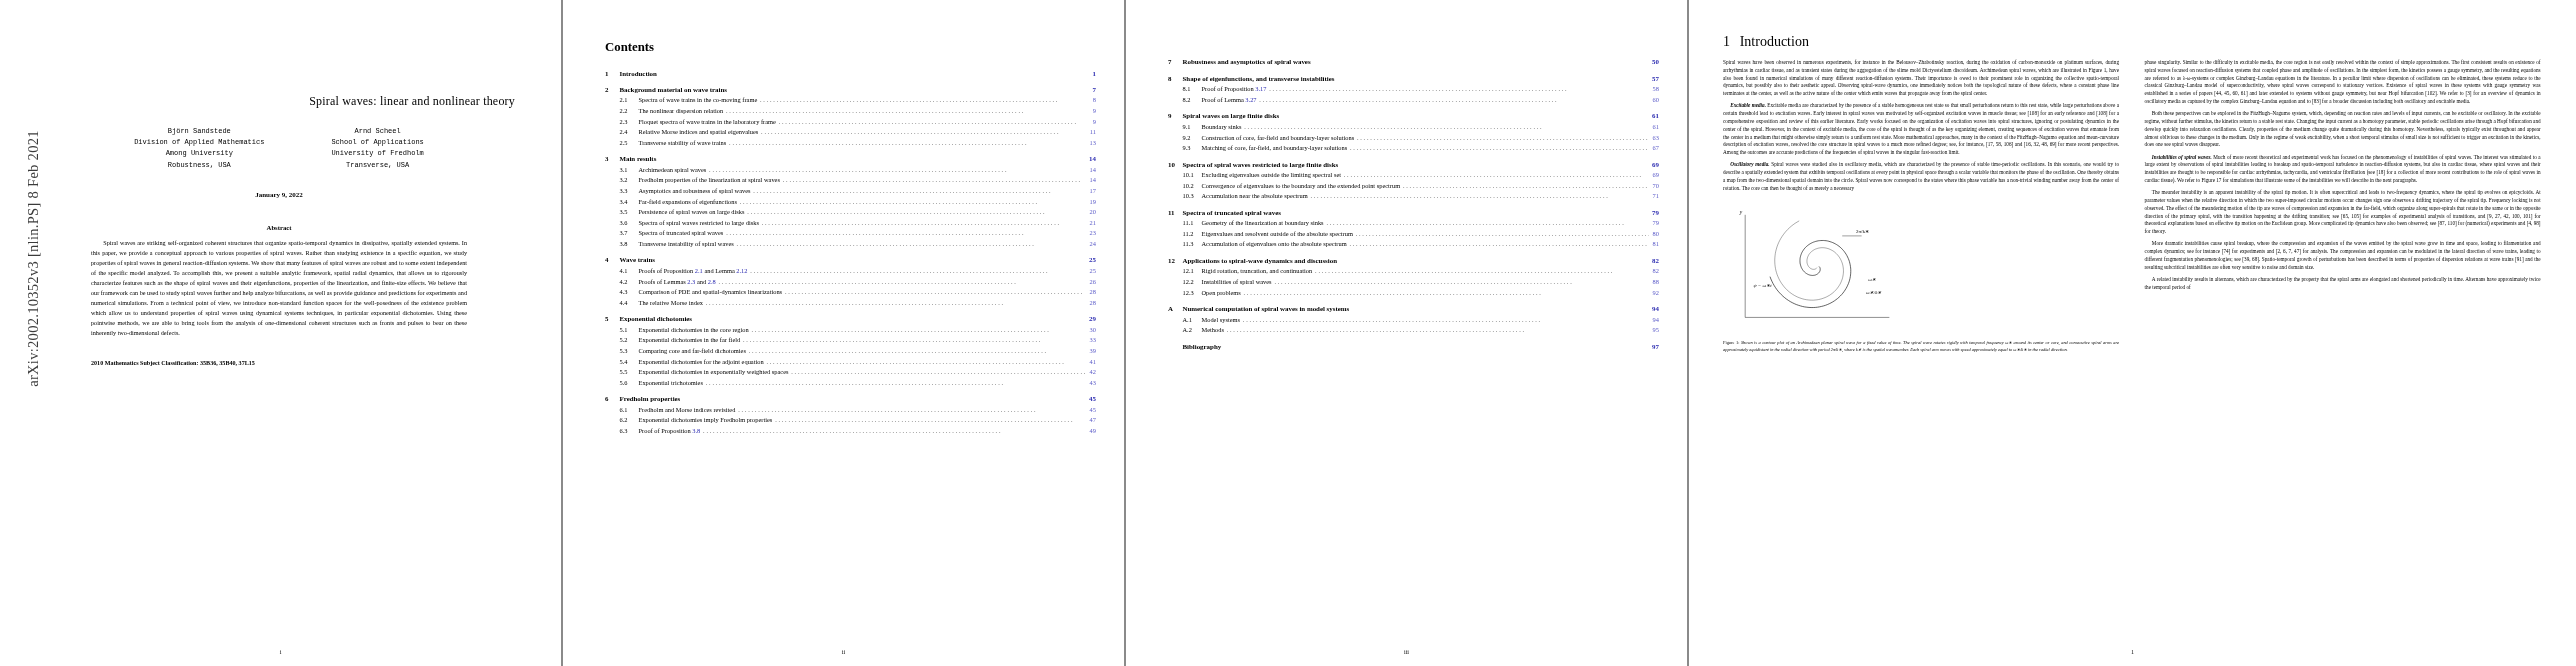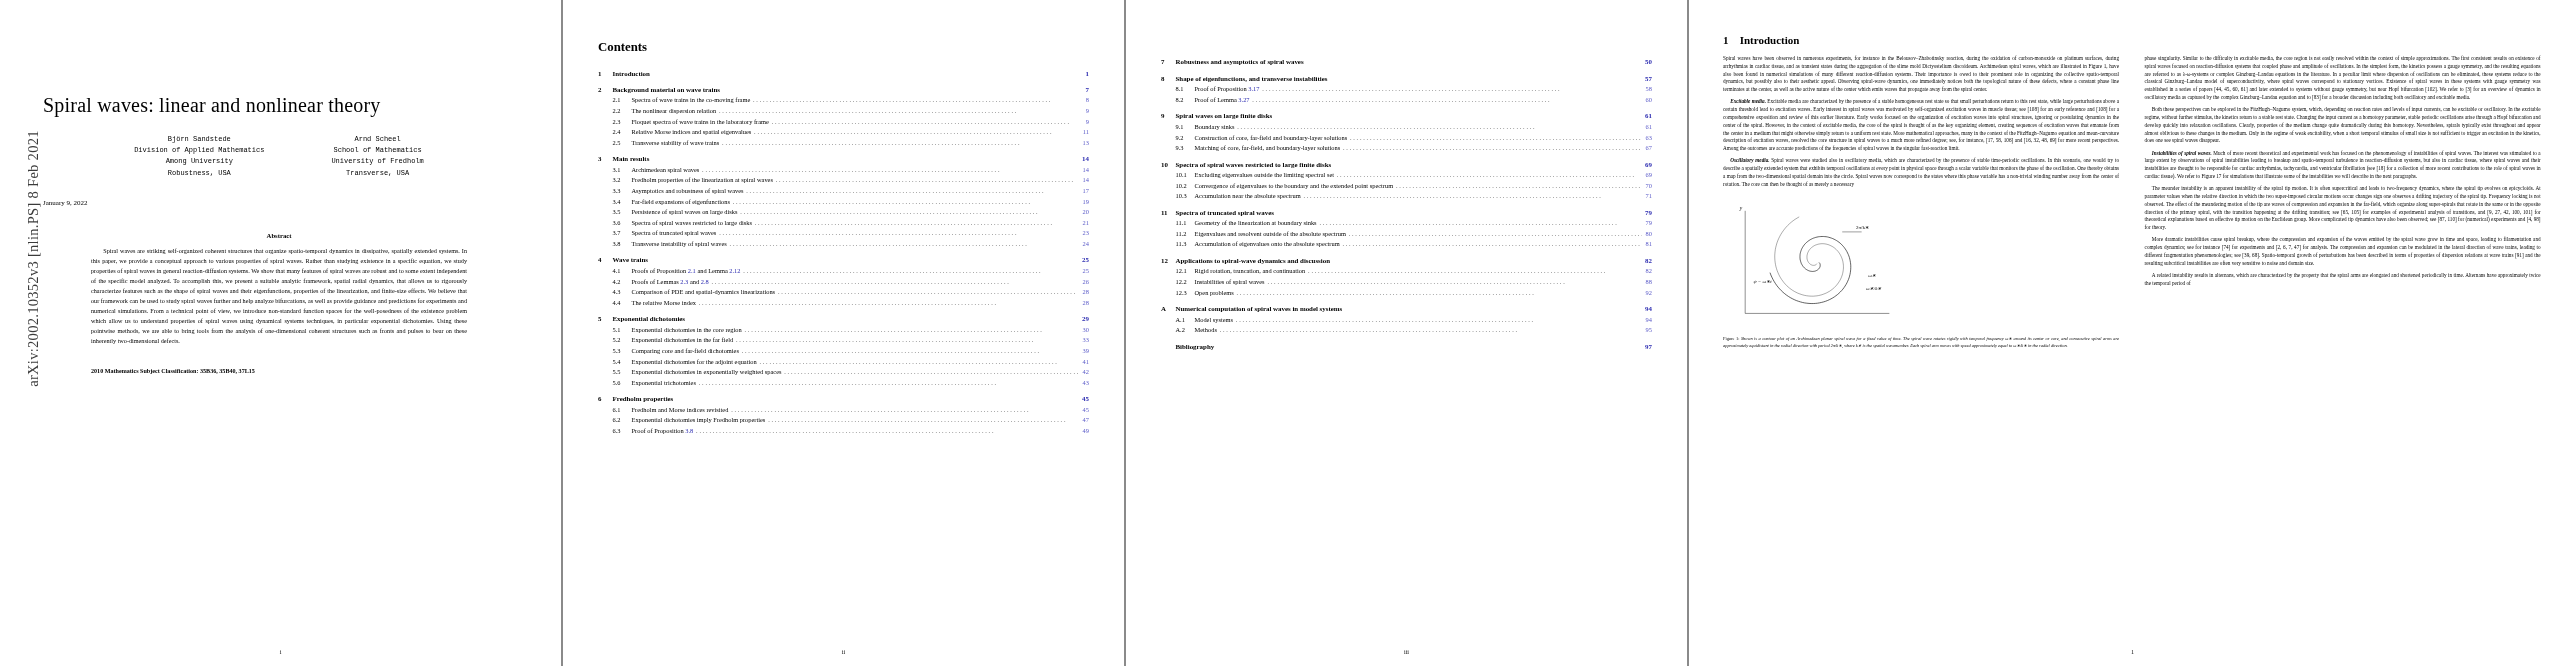--- a/index.html
+++ b/index.html
@@ -14,50 +14,50 @@
   
   .arxiv-stamp{
     position:absolute;left:-139px;top:250px;width:345px;
     transform:rotate(-90deg);transform-origin:center center;
     font-family:"Liberation Serif",serif;font-size:14.5px;color:#3b3b3b;
     letter-spacing:0.3px;text-align:center;white-space:nowrap;
   }
 
   
   .p1-body{position:absolute;left:43px;top:0;width:472px;height:667px;}
-  .title{margin-top:94px;text-align:left;font-size:20px;font-weight:400;letter-spacing:0.2px;}
+  .title{margin-top:94px;text-align:right;font-size:12px;font-weight:400;letter-spacing:0.2px;}
   .authors{display:flex;justify-content:center;gap:67px;margin-top:16.7px;font-family:Liberation Mono, monospace;}
   .author-col{text-align:center;font-size:7px;line-height:1.62;}
-  .date{text-align:left;font-size:7px;margin-top:20px;}
+  .date{text-align:center;font-size:7px;margin-top:20px;font-weight:bold;}
   .abs-head{text-align:center;font-size:6.7px;font-weight:bold;margin-top:24.5px;}
   .abs-body{margin:7.8px 48px 0 48px;font-size:6.2px;line-height:1.6;text-align:justify;
             text-indent:12.2px;hyphens:auto;}
   .msc{margin:22px 48px 0 48px;font-size:6.1px;font-weight:bold;}
   .folio{position:absolute;bottom:12.2px;left:0;right:0;text-align:center;font-size:6.1px;}
 
   
-  .toc-body{position:absolute;left:35px;top:40px;width:491px;}
+  .toc-body{position:absolute;left:42px;top:40px;width:491px;}
   .toc-h1{font-size:12.8px;font-weight:bold;margin:0 0 14.5px 0;}
   .toc-sec{display:flex;align-items:baseline;font-weight:bold;font-size:6.9px;margin-top:9.4px;margin-bottom:2.2px;}
   .toc-sec .num{width:14.5px;flex:0 0 14.5px;}
   .toc-sec .lbl{flex:0 0 auto;}
   .toc-sec .dots{flex:1 1 auto;}
   .toc-sec .pg{flex:0 0 auto;color:#2a2ab0;padding-left:4.4px;}
   .toc-sub{display:flex;align-items:baseline;font-size:6.4px;margin-top:3.6px;padding-left:14.5px;}
   .toc-sub .num{width:19px;flex:0 0 19px;}
   .toc-sub .lbl{flex:0 0 auto;}
   .toc-sub .dots{flex:1 1 auto;overflow:hidden;white-space:nowrap;
       color:#555;letter-spacing:1.8px;font-size:6.1px;padding:0 2.8px;}
   .toc-sub .pg{flex:0 0 auto;color:#5a5ac8;padding-left:3.3px;}
   .toc-sec .dots{overflow:hidden;white-space:nowrap;color:#555;letter-spacing:1.8px;font-size:6.1px;padding:0 2.8px;}
   .ref{color:#2a2ab0;}
 
   
   .p4-body{position:absolute;left:34px;top:34px;width:818px;height:606px;}
-  .sec-title{font-size:11px;font-weight:bold;margin:0 0 9px 0;}
+  .sec-title{font-size:14px;font-weight:normal;margin:0 0 9px 0;}
   .sec-title .n{display:inline-block;width:16.7px;}
   .cols{display:flex;gap:25.6px;}
   .col{width:396px;font-size:5.2px;line-height:1.5;text-align:justify;hyphens:auto;}
   .col p{margin:0 0 4.4px 0;text-indent:7.2px;}
   .col p.first{text-indent:0;}
   .run-in{font-weight:bold;font-style:italic;}
   .fig-wrap{margin:5.6px 0 4.4px 0;text-align:center;}
   .fig-cap{font-size:4.4px;line-height:1.45;text-align:justify;margin-top:3.3px;}
   .fig-cap .fl{font-style:italic;}
   svg{display:block;}
@@ -75,21 +75,21 @@
 
       <div class="authors">
         <div class="author-col">
           <div>Björn Sandstede</div>
           <div>Division of Applied Mathematics</div>
           <div>Among University</div>
           <div>Robustness, USA</div>
         </div>
         <div class="author-col">
           <div>Arnd Scheel</div>
-          <div>School of Mathematics</div>
+          <div>School of Applications</div>
           <div>University of Fredholm</div>
           <div>Transverse, USA</div>
         </div>
       </div>
 
       <div class="date">January 9, 2022</div>
       <div class="abs-head">Abstract</div>
       <div class="abs-body">Spiral waves are striking self-organized coherent structures that organize spatio-temporal dynamics in dissipative, spatially extended systems. In this paper, we provide a conceptual approach to various properties of spiral waves. Rather than studying existence in a specific equation, we study properties of spiral waves in general reaction-diffusion systems. We show that many features of spiral waves are robust and to some extent independent of the specific model analyzed. To accomplish this, we present a suitable analytic framework, spatial radial dynamics, that allows us to rigorously characterize features such as the shape of spiral waves and their eigenfunctions, properties of the linearization, and finite-size effects. We believe that our framework can be used to study spiral waves further and help analyze bifurcations, as well as provide guidance and predictions for experiments and numerical simulations. From a technical point of view, we introduce non-standard function spaces for the well-posedness of the existence problem which allow us to understand properties of spiral waves using dynamical systems techniques, in particular exponential dichotomies. Using these pointwise methods, we are able to bring tools from the analysis of one-dimensional coherent structures such as fronts and pulses to bear on these inherently two-dimensional defects.</div>
       <div class="msc">2010 Mathematics Subject Classification: 35B36, 35B40, 37L15</div>
     </div>

